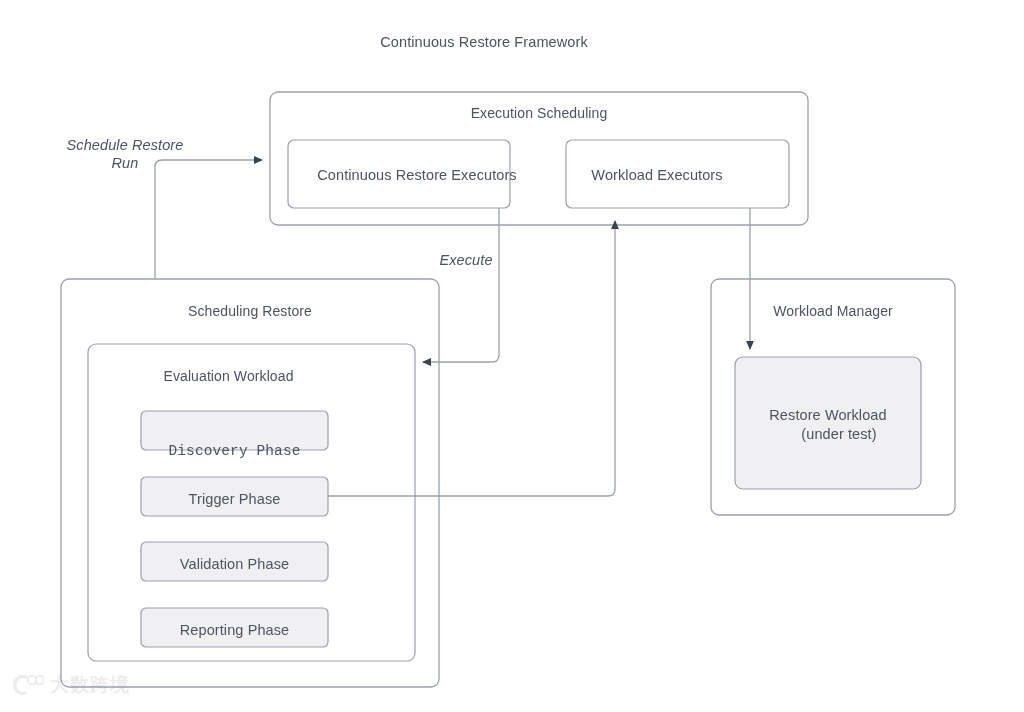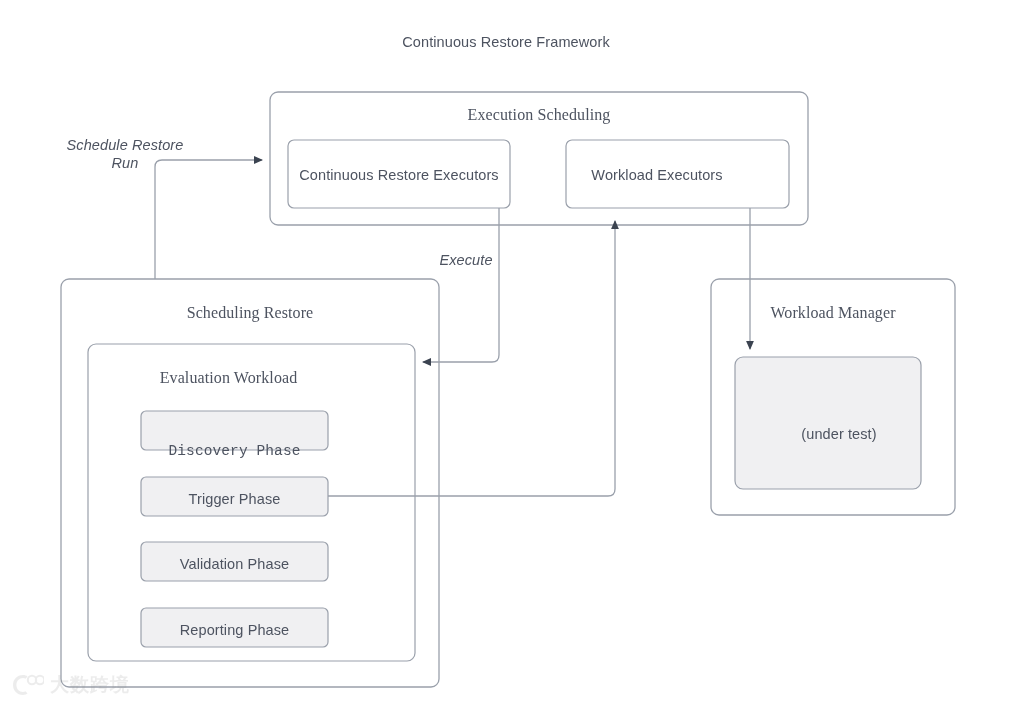--- a/index.html
+++ b/index.html
@@ -32,23 +32,22 @@
     line-height: 1.38;
     letter-spacing: 0.1px;
     white-space: pre;
     text-align: center;
   }
   .diagram-title {
     font-size: 14.5px;
     color: #4d5360;
   }
   .group-label {
-    font-size: 16px;
+    font-size: 14px;
     color: #4d5360;
-    font-family: Liberation Serif, serif;
   }
   .node-label {
     font-size: 14.5px;
     color: #4d5360;
   }
   .edge-label {
     font-size: 14.5px;
     color: #4d5360;
     font-style: italic;
   }
@@ -108,42 +107,43 @@
 
     <path d="M155,279 L155,167 Q155,160 162,160 L262,160" fill="none" stroke="#9aa0ab" stroke-width="1.3" marker-end="url(#arrowhead)"></path>
 
     <path d="M499,208 L499,355 Q499,362 492,362 L423,362" fill="none" stroke="#9aa0ab" stroke-width="1.3" marker-end="url(#arrowhead)"></path>
 
     <path d="M328,496 L608,496 Q615,496 615,489 L615,221" fill="none" stroke="#9aa0ab" stroke-width="1.3" marker-end="url(#arrowhead)"></path>
 
     <path d="M750,208 L750,349" fill="none" stroke="#9aa0ab" stroke-width="1.3" marker-end="url(#arrowhead)"></path>
   </svg>
 
-  <div class="txt diagram-title" style="left:0; top:32px; width:968px;padding-left:22px;">Continuous Restore Framework</div>
+  <div class="txt diagram-title" style="left:0; top:32px; width:968px;">Continuous Restore Framework</div>
 
   <div class="txt group-label" style="left:270px; top:104px; width:538px;">Execution Scheduling</div>
 
-  <div class="txt node-label" style="left:288px; top:165px; width:222px;">Continuous Restore Executors</div>
+  <div class="txt node-label" style="left:306px; top:165px; width:222px;">Continuous Restore Executors</div>
 
   <div class="txt node-label" style="left:566px; top:165px; width:182px;">Workload Executors</div>
 
   <div class="txt group-label" style="left:61px; top:302px; width:378px;">Scheduling Restore</div>
 
   <div class="txt group-label" style="left:88px; top:367px; width:281px;">Evaluation Workload</div>
 
   <div class="txt node-label" style="left:141px; top:441px; width:187px;font-family:Liberation Mono, monospace;">Discovery Phase</div>
 
   <div class="txt node-label" style="left:141px; top:489px; width:187px;">Trigger Phase</div>
 
   <div class="txt node-label" style="left:141px; top:554px; width:187px;">Validation Phase</div>
 
   <div class="txt node-label" style="left:141px; top:620px; width:187px;">Reporting Phase</div>
 
   <div class="txt group-label" style="left:711px; top:302px; width:244px;">Workload Manager</div>
 
+  <div class="txt node-label" style="left:735px; top:405px; width:186px;">Restore Workload</div>
   <div class="txt node-label" style="left:735px; top:424px; width:208px;">(under test)</div>
 
   <div class="txt edge-label" style="left:35px; top:135px; width:180px;">Schedule Restore</div>
   <div class="txt edge-label" style="left:35px; top:153px; width:180px;">Run</div>
 
   <div class="txt edge-label" style="left:406px; top:250px; width:120px;">Execute</div>
 
   <div class="watermark">
     <svg class="wm-logo" viewBox="0 0 34 26" xmlns="http://www.w3.org/2000/svg">
       <path d="M13,3 C7,3 3,7.5 3,13 C3,18.5 7,23 13,23 C15,23 16.5,22.4 17.5,21.6 L15.5,19.2 C14.8,19.7 14,20 13,20 C9.2,20 6.4,17 6.4,13 C6.4,9 9.2,6 13,6 C14,6 14.8,6.3 15.5,6.8 L17.5,4.4 C16.5,3.6 15,3 13,3 Z" fill="#8d8d8d"></path>

